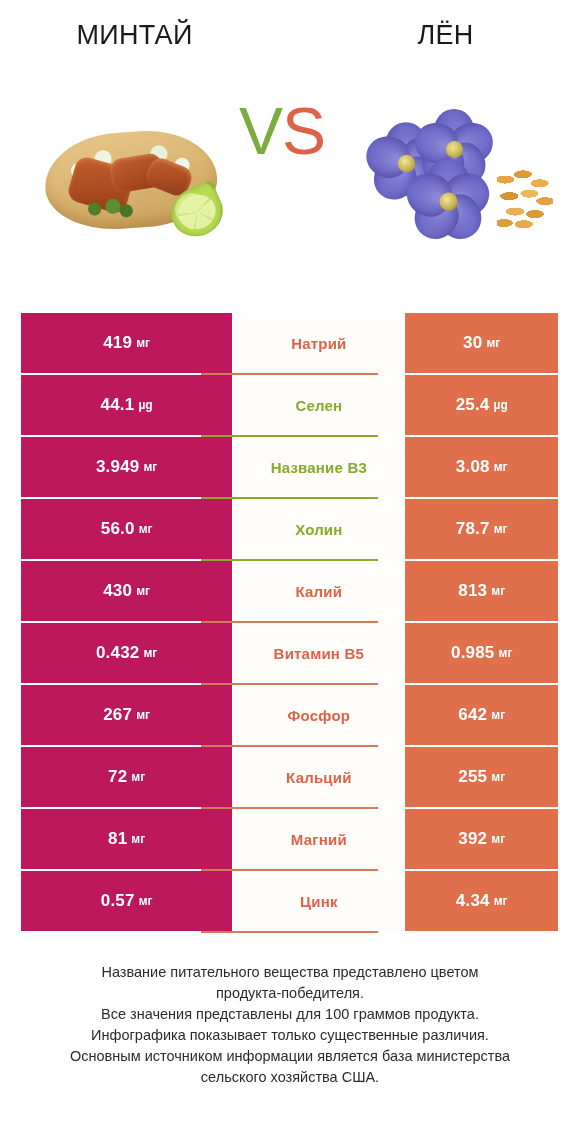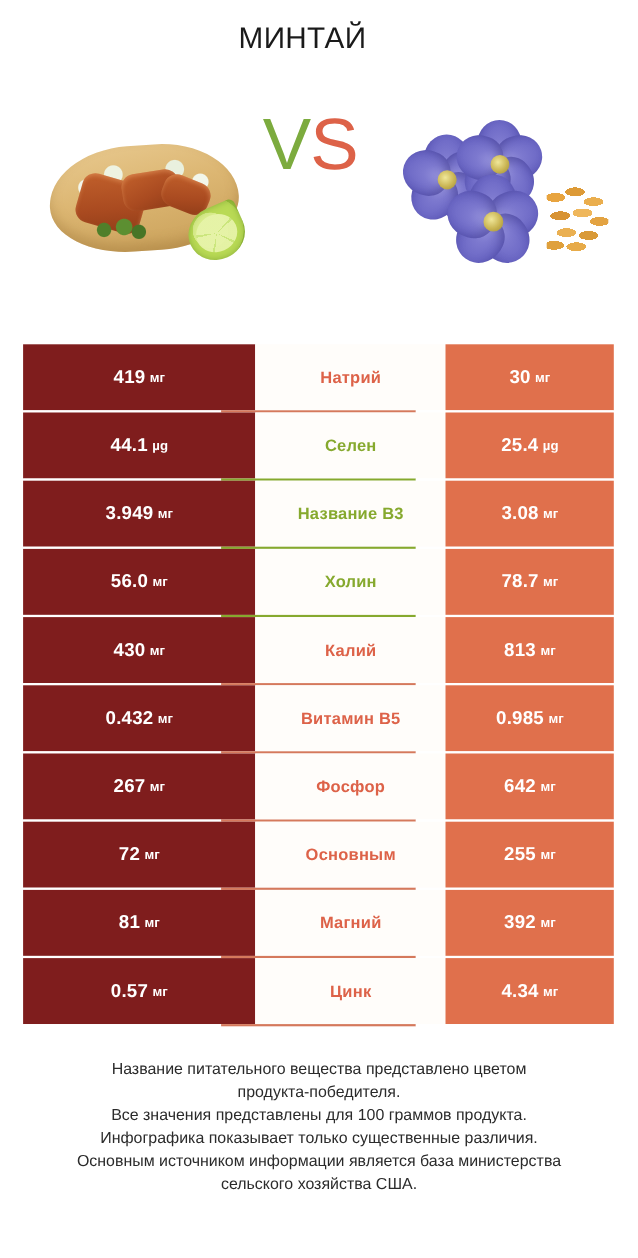--- a/index.html
+++ b/index.html
@@ -208,21 +208,21 @@
     align-items: stretch;
   }
   .cell {
     display: flex;
     align-items: center;
     justify-content: center;
     box-sizing: border-box;
   }
   .cell-left {
     width: 216px;
-    background: #7f1d1d;
+    background: #be185d;
     color: #ffffff;
     align-items: center;
   }
   .cell-mid {
     width: 177px;
     background: #fffdfa;
   }
   .cell-right {
     width: 156px;
     background: #E0704C;
@@ -275,20 +275,21 @@
     line-height: 21px;
     color: #2b2b2b;
   }
   .footer div { white-space: pre-wrap; }
 </style>
 </head>
 <body>
 
 <div class="titles">
   <div class="title title-left">МИНТАЙ</div>
+  <div class="title title-right">ЛЁН</div>
 </div>
 
 <div class="hero">
 
   <div class="hero-img hero-left">
     <div class="taco">
       <div class="shell"></div>
       <div class="slaw"></div>
       <div class="fish1"></div>
       <div class="fish2"></div>
@@ -460,21 +461,21 @@
       <div class="sep-seg sep-l"></div>
       <div class="sep-seg sep-m"></div>
       <div class="sep-seg sep-r"></div>
     </div>
     <div class="row">
       <div class="cell cell-left">
         <span class="val">72</span>
         <span class="unit">мг</span>
       </div>
       <div class="cell cell-mid">
-        <span class="nutrient win-red">Основным</span>
+        <span class="nutrient win-red">Кальций</span>
       </div>
       <div class="cell cell-right">
         <span class="val">255</span>
         <span class="unit">мг</span>
       </div>
     </div>
     <div class="sep red">
       <div class="sep-seg sep-l"></div>
       <div class="sep-seg sep-m"></div>
       <div class="sep-seg sep-r"></div>

